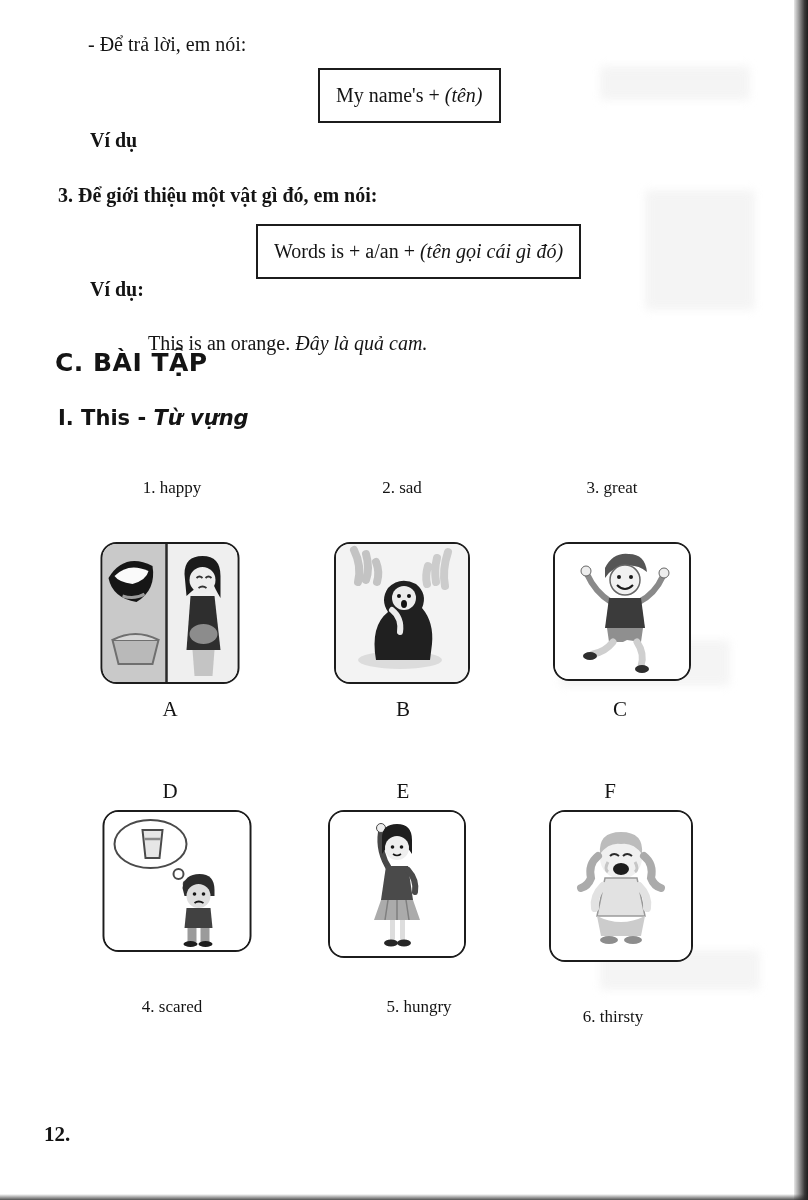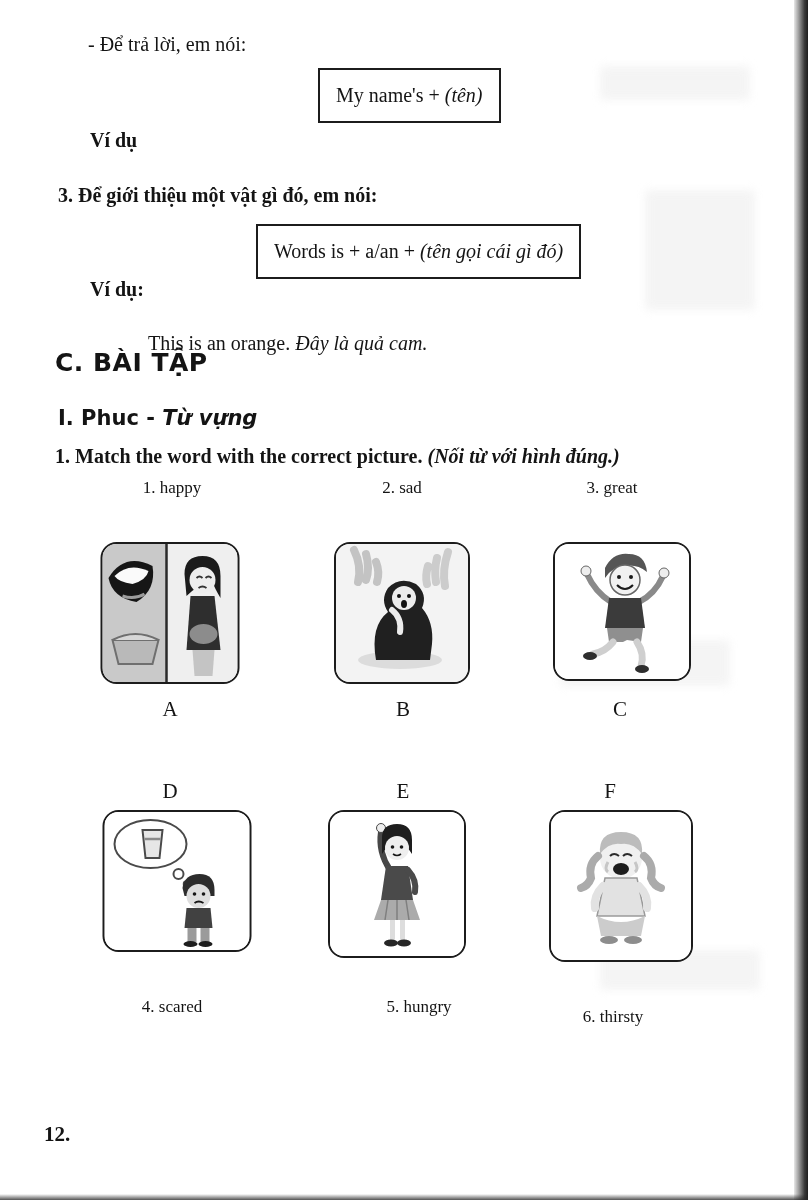--- a/index.html
+++ b/index.html
@@ -49,26 +49,23 @@
   </div>
 
   <div class="abs t20 bold" style="left:90px;top:277px;">Ví dụ:</div>
   <div class="abs t20" style="left:148px;top:307px;margin-top:24px;">
     <span>This is an orange. </span><span class="ital">Đây là quả cam.</span>
   </div>
 
   <div class="abs heading-c" style="left:55px;top:348px;">C. BÀI TẬP</div>
 
   <div class="abs words-h" style="left:58px;top:406px;">
-    <span>I. Phuc - </span><span class="ital">Từ vựng</span>
-  </div>
-
-  <div class="abs t20 bold" style="left:55px;top:444px;">
-    <span>1. Match the word with the correct picture. </span><span class="ital">(Nối từ với hình đúng.)</span>
-  </div>
+    <span>I. This - </span><span class="ital">Từ vựng</span>
+  </div>
+
 
   <div class="cell word" style="left:172px;top:478px;">1. happy</div>
   <div class="cell word" style="left:402px;top:478px;">2. sad</div>
   <div class="cell word" style="left:612px;top:478px;">3. great</div>
 
   <div class="cell" style="left:170px;top:542px;">
     <span class="pic-box">
       <svg width="135" height="138" viewBox="0 0 135 138">
         <rect x="0" y="0" width="64" height="138" fill="#c9c9c9"></rect>
         <rect x="64" y="0" width="71" height="138" fill="#efefef"></rect>

